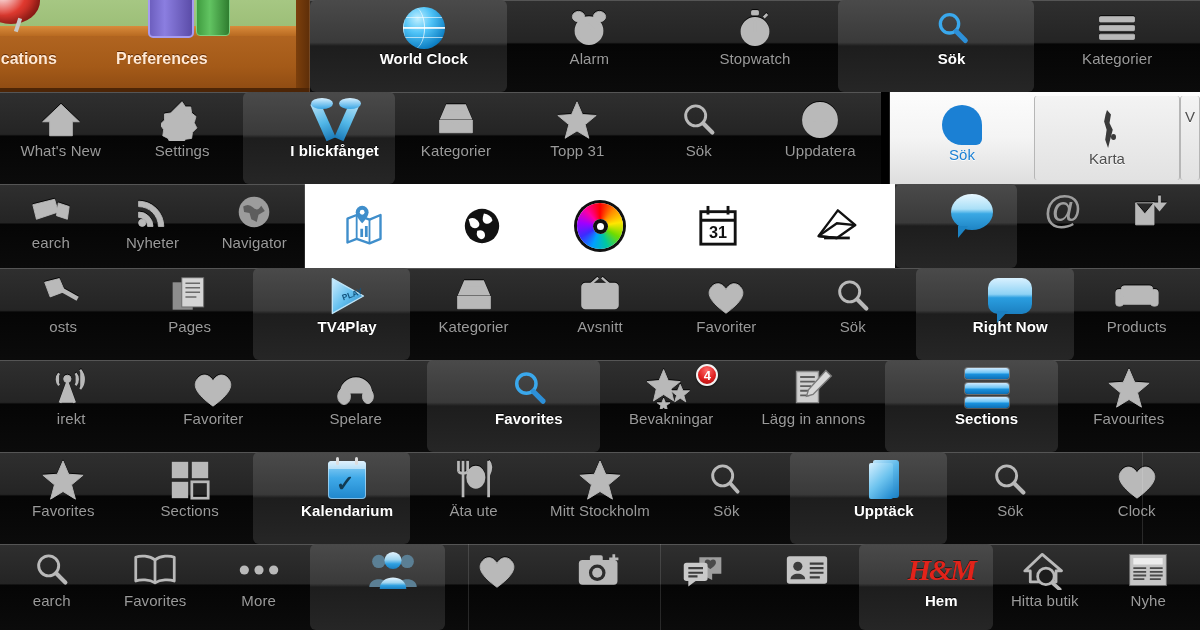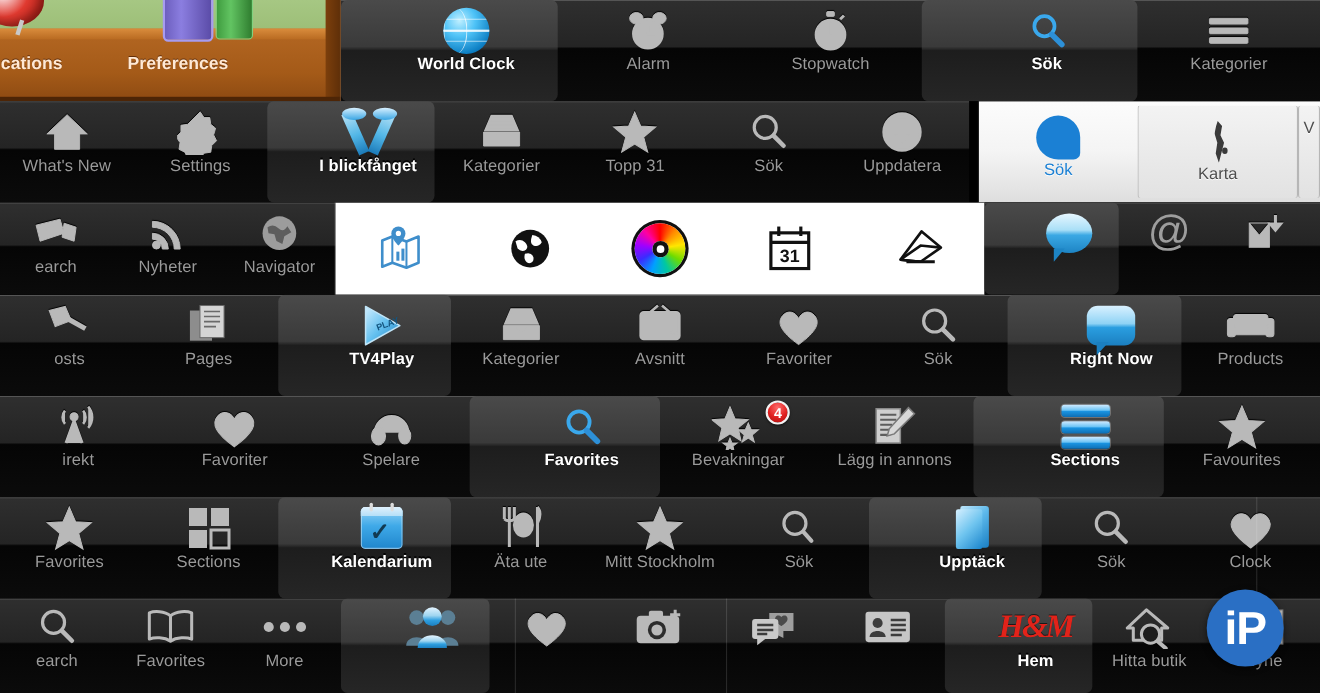--- a/index.html
+++ b/index.html
@@ -922,17 +922,14 @@
 </div>
 
 <div class="vline" style="left:309px;top:0;height:92px;"></div>
 <div class="vline" style="left:889px;top:92px;height:92px;"></div>
 <div class="vline" style="left:304px;top:184px;height:84px;"></div>
 <div class="vline" style="left:894px;top:184px;height:84px;"></div>
 <div class="vline" style="left:1142px;top:452px;height:92px;"></div>
 <div class="vline" style="left:468px;top:544px;height:86px;"></div>
 <div class="vline" style="left:660px;top:544px;height:86px;"></div>
 
-<div class="iplogo">
-  <span>iP</span>
+
 </div>
 
-</div>
-
 </body></html>

